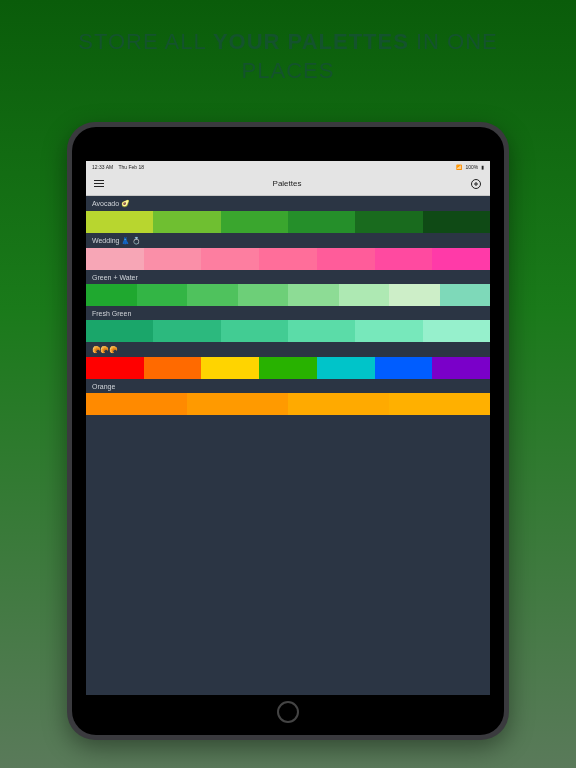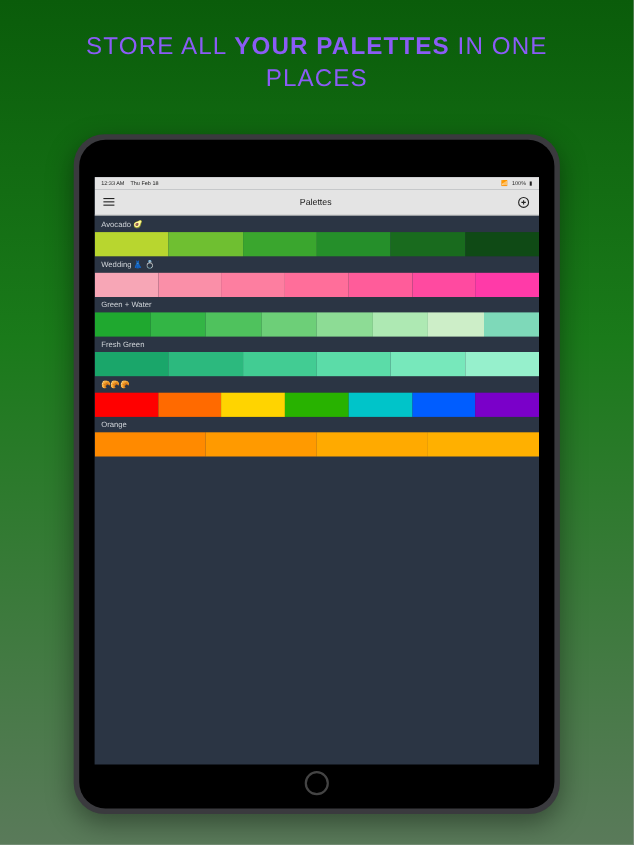--- a/index.html
+++ b/index.html
@@ -5,21 +5,21 @@
   * { margin: 0; padding: 0; box-sizing: border-box; }
   body {
     width: 576px;
     height: 768px;
     background: linear-gradient(to bottom, #0a5c0a 0%, #1a7a1a 40%, #5a7a5a 100%);
     font-family: -apple-system, "Segoe UI", sans-serif;
     overflow: hidden;
     position: relative;
   }
   .headline {
-    color: #8b5cf6;
+    color: #14532d;
     text-align: center;
     font-size: 22px;
     font-weight: 300;
     letter-spacing: 1px;
     padding: 28px 40px 0;
     line-height: 1.3;
   }
   .headline b { font-weight: 700; }
   .tablet-frame {
     position: absolute;

